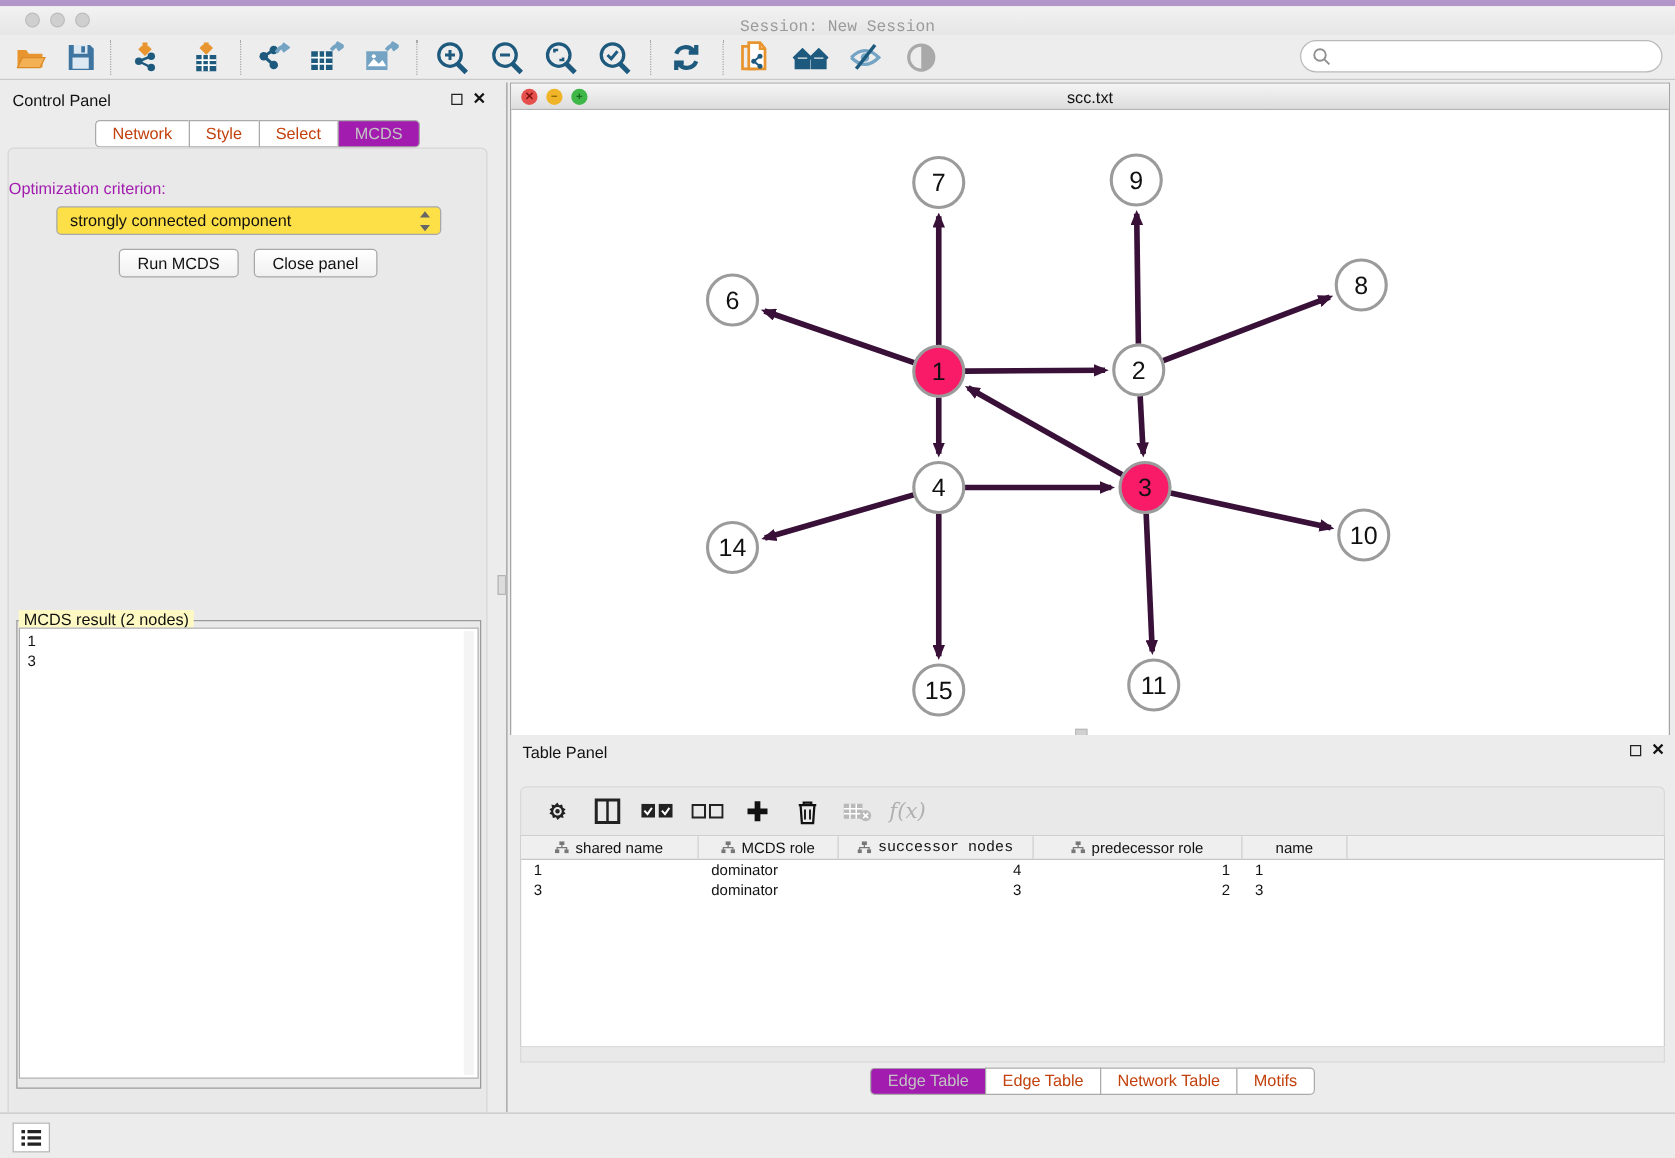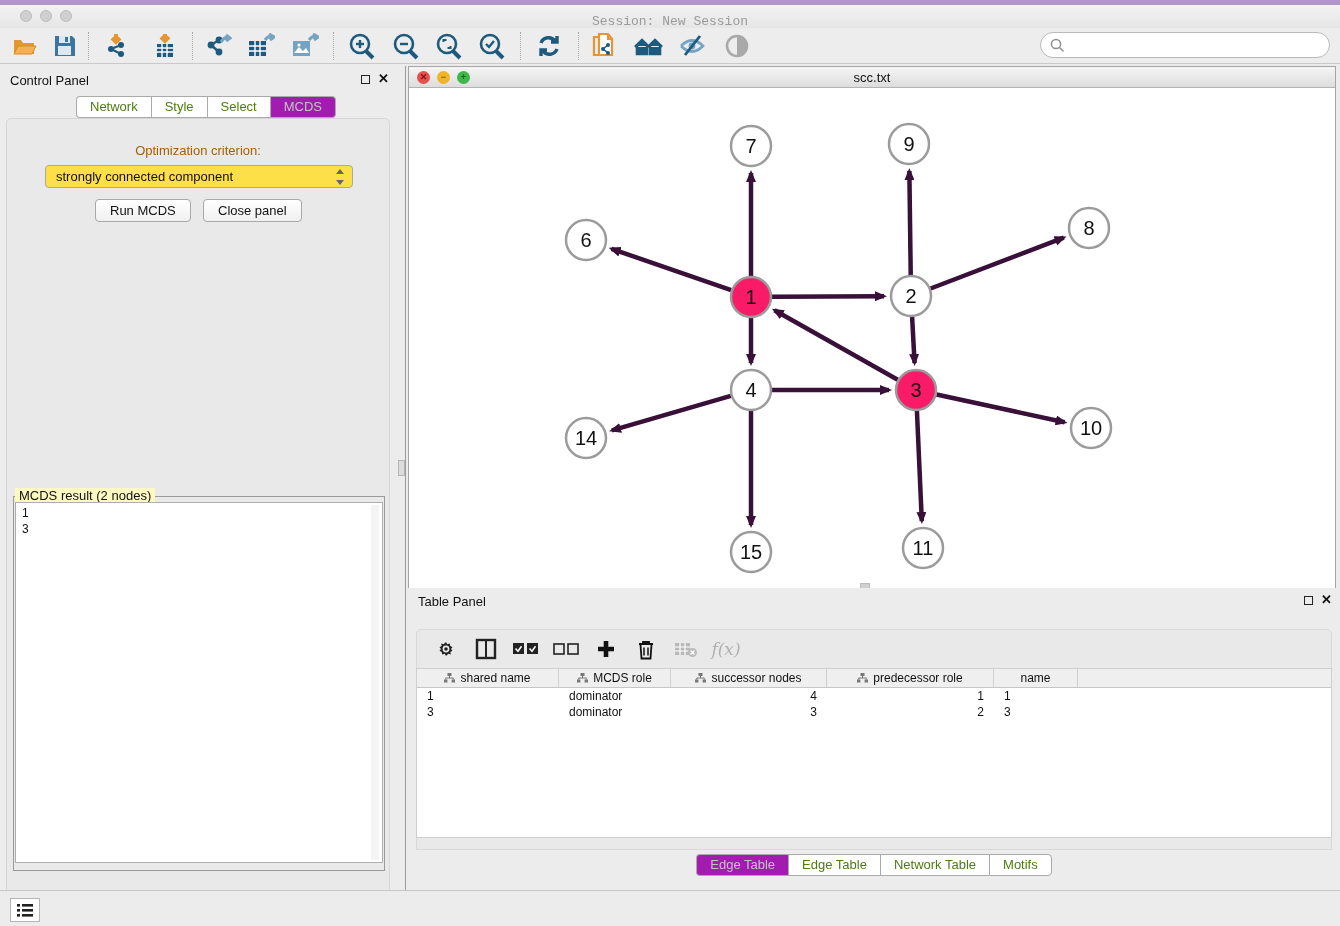--- a/index.html
+++ b/index.html
@@ -20,26 +20,26 @@
   #search-box { left:1040px; top:4px; width:290px; height:26px; background:#fff; border:1px solid #b9b9b9; border-radius:13px; display:flex; align-items:center; padding-left:9px; }
   #search-box input { border:none; outline:none; flex:1; font-size:12px; background:transparent; height:20px; font-family:"Liberation Sans",sans-serif; }
 
   
   #control-panel { left:0; top:66px; width:396px; height:824px; background:#ececec; }
   #cp-header { position:relative; height:28px; }
   .panel-title { font-size:13px; color:#111; }
   .float-box { width:9px; height:9px; border:1.5px solid #222; display:inline-block; }
   .close-x { font-size:13px; font-weight:bold; color:#111; }
   #cp-tabs { position:absolute; left:76px; top:30px; height:22px; display:flex; }
-  .tab { border:1px solid #aaa; border-right:none; background:#fff; padding:0 13px; font-size:13px; line-height:20px; color:#4d7c0f; cursor:pointer; }
+  .tab { border:1px solid #aaa; border-right:none; background:#fff; padding:0 13px; font-size:13px; line-height:20px; color:#c2410c; cursor:pointer; }
   .tab:first-child { border-radius:4px 0 0 4px; }
   .tab:last-child { border-right:1px solid #aaa; border-radius:0 4px 4px 0; }
   .tab.disabled-selected { background:#a21caf; color:#c3c3c3; }
   #cp-body { position:absolute; left:6px; top:52px; width:384px; height:828px; background:#e9e9e9; border:1px solid #d6d6d6; border-radius:5px; }
-  #opt-label { width:100%; text-align:center; top:24px; font-size:13px; color:#a16207; }
+  #opt-label { width:100%; top:24px; font-size:13px; color:#a21caf; }
   #opt-select { left:38px; top:46px; width:308px; height:23px; background:#fde047; border:1px solid #a8a8a8; border-radius:4px; font-size:13px; line-height:21px; padding-left:10px; color:#111; cursor:pointer; }
   .stepper { position:absolute; right:7px; top:3px; width:9px; height:16px; }
   .stepper:before, .stepper:after { content:""; position:absolute; left:0; border-left:4.5px solid transparent; border-right:4.5px solid transparent; }
   .stepper:before { top:0; border-bottom:5px solid #666; }
   .stepper:after { bottom:0; border-top:5px solid #666; }
   .cp-btn { position:absolute; top:80px; height:23px; background:linear-gradient(#ffffff,#f0f0f0); border:1px solid #a8a8a8; border-radius:4px; font-size:13px; color:#111; padding:0 14px; line-height:21px; cursor:pointer; text-align:center; }
   #mcds-group { left:6px; top:377px; width:372px; height:375px; border:1px solid #9a9a9a; }
   #mcds-legend { left:8px; top:369px; background:#fef9c3; padding:0 4px; font-size:13px; color:#111; }
   #mcds-text { left:8px; top:383px; width:368px; height:361px; background:#fff; border:1px solid #aeaeae; font-size:12px; color:#111; padding:2px 0 0 6px; line-height:16px; }
   #mcds-scroll { right:3px; top:2px; width:8px; height:355px; background:#f4f4f4; position:absolute; }
@@ -405,21 +405,21 @@
         </div>
         <div class="th" style="width: 112px;">
           <svg width="11" height="10" class="tree-icon">
             <rect x="3.5" y="0" width="4" height="3" fill="#777"></rect>
             <rect x="0" y="6.5" width="3.4" height="3" fill="#777"></rect>
             <rect x="7.6" y="6.5" width="3.4" height="3" fill="#777"></rect>
             <path d="M5.5 3 v2 M1.7 6.5 v-1.5 h7.6 v1.5" stroke="#777" fill="none"></path>
           </svg>
           <span>MCDS role</span>
         </div>
-        <div class="th" style="width: 156px;">
+        <div class="th" style="width: 156px; font-family: Liberation Mono, monospace;">
           <svg width="11" height="10" class="tree-icon">
             <rect x="3.5" y="0" width="4" height="3" fill="#777"></rect>
             <rect x="0" y="6.5" width="3.4" height="3" fill="#777"></rect>
             <rect x="7.6" y="6.5" width="3.4" height="3" fill="#777"></rect>
             <path d="M5.5 3 v2 M1.7 6.5 v-1.5 h7.6 v1.5" stroke="#777" fill="none"></path>
           </svg>
           <span>successor nodes</span>
         </div>
         <div class="th" style="width: 167px;">
           <svg width="11" height="10" class="tree-icon">

